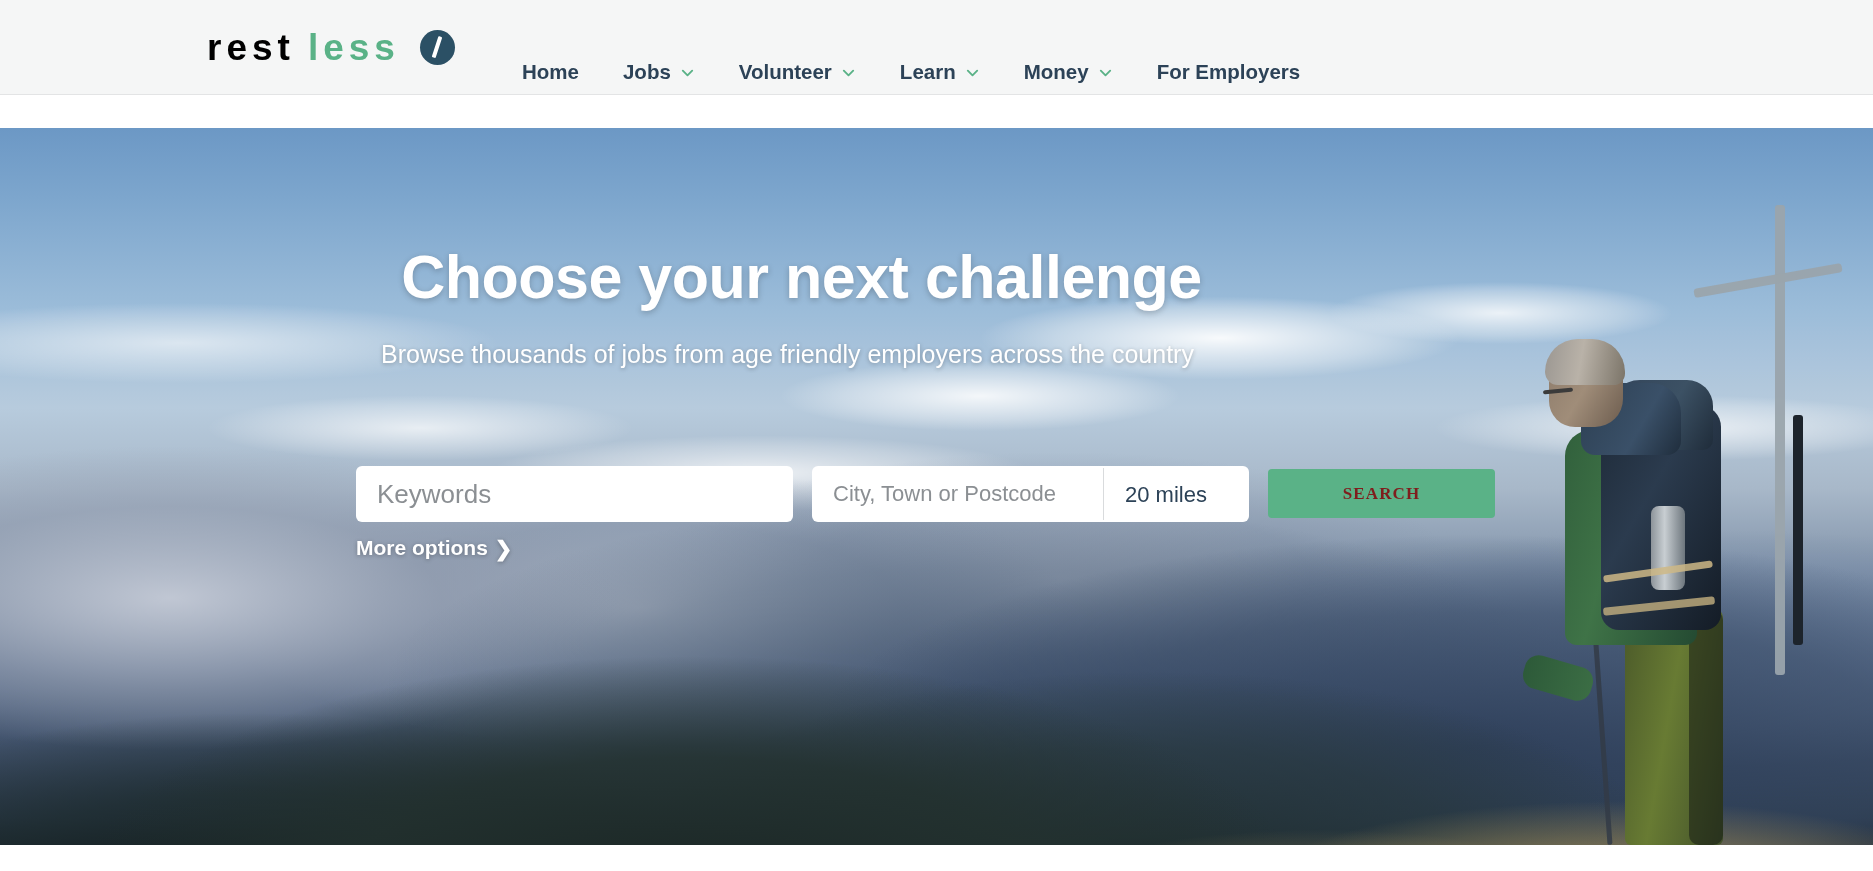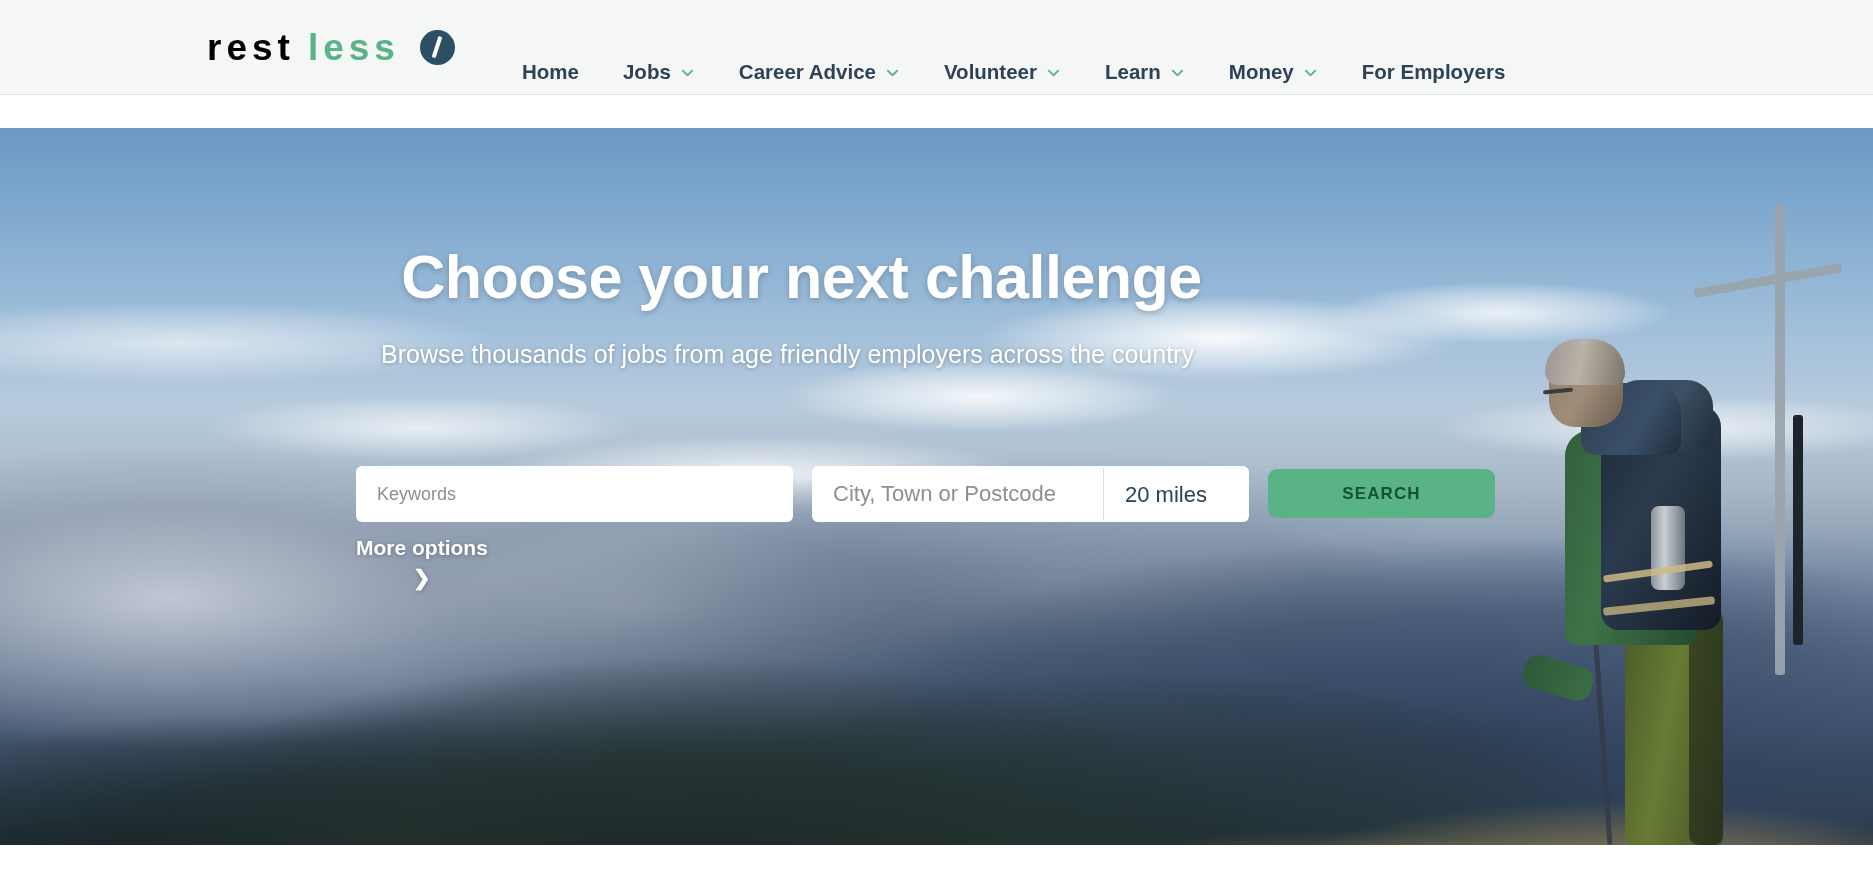--- a/index.html
+++ b/index.html
@@ -215,21 +215,21 @@
     gap: 19px;
   }
   .field-keywords {
     width: 437px;
     height: 56px;
     background: #ffffff;
     border: none;
     border-radius: 6px;
     outline: none;
     font-family: "Liberation Sans", sans-serif;
-    font-size: 18px;
+    font-size: 26px;
     color: #2c4257;
     padding: 0 21px;
   }
   .field-keywords::placeholder { color: #8b8f93; }
 
   .location-group {
     display: flex;
     align-items: center;
     background: #ffffff;
     border-radius: 6px;
@@ -265,44 +265,43 @@
     background: transparent;
     appearance: none;
     cursor: pointer;
   }
 
   .search-button {
     width: 227px;
     height: 49px;
     background: #5ab287;
     border: none;
-    border-radius: 9px;
-    color: #14532d;
-    font-family: Liberation Sans, sans-serif;
+    border-radius: 4px;
+    color: #7f1d1d;
+    font-family: Liberation Serif, serif;
     font-size: 17px;
     font-weight: 700;
     letter-spacing: 1.1px;
     cursor: pointer;
     margin-top: 3px;
   }
 
   .more-options {
     position: absolute;
     left: 356px;
     top: 408px;
     color: #ffffff;
     font-size: 21px;
     font-weight: 700;
     text-decoration: none;
     text-shadow: 0 1px 4px rgba(0,0,0,.3);
     display: inline-flex;
     align-items: center;
     gap: 7px;
     cursor: pointer;
-    flex-direction: column;
   }
   .more-options .chev { font-size: 21px; line-height: 1; }
 
   
   .page-bottom {
     position: absolute;
     top: 845px; left: 0;
     width: 1873px;
     height: 26px;
     background: #ffffff;
@@ -327,28 +326,20 @@
 
     <a class="nav-item" href="#">
       <span>Jobs</span>
       <span class="caret">
         <svg viewBox="0 0 16 16" width="15" height="15">
             <path d="M3 6 L8 11 L13 6" fill="none" stroke="#5ab287" stroke-width="2" stroke-linecap="round" stroke-linejoin="round"></path>
           </svg>
       </span>
     </a>
 
-    <a class="nav-item" href="#">
-      <span>Career Advice</span>
-      <span class="caret">
-        <svg viewBox="0 0 16 16" width="15" height="15">
-            <path d="M3 6 L8 11 L13 6" fill="none" stroke="#5ab287" stroke-width="2" stroke-linecap="round" stroke-linejoin="round"></path>
-          </svg>
-      </span>
-    </a>
 
 
     <a class="nav-item" href="#">
       <span>Volunteer</span>
       <span class="caret">
         <svg viewBox="0 0 16 16" width="15" height="15">
             <path d="M3 6 L8 11 L13 6" fill="none" stroke="#5ab287" stroke-width="2" stroke-linecap="round" stroke-linejoin="round"></path>
           </svg>
       </span>
     </a>

